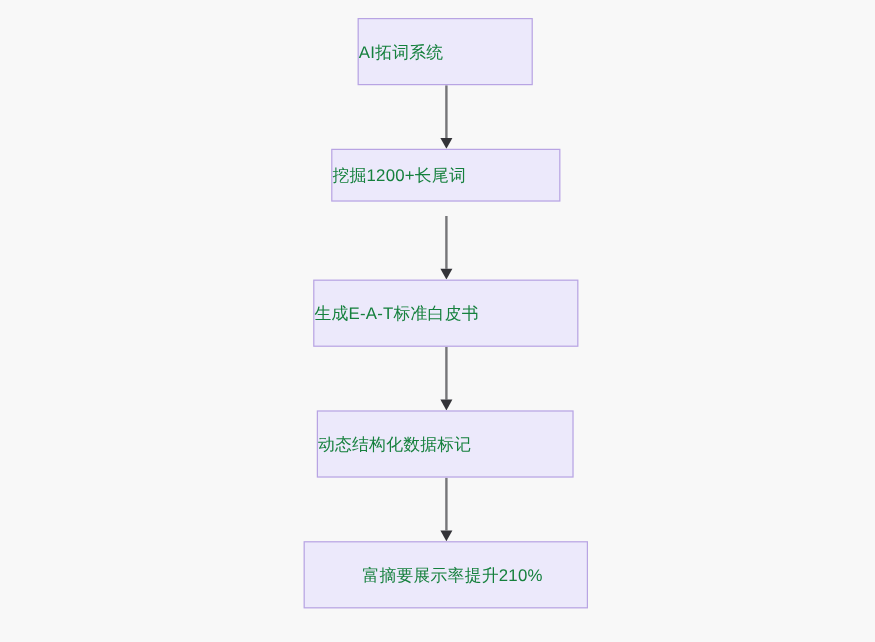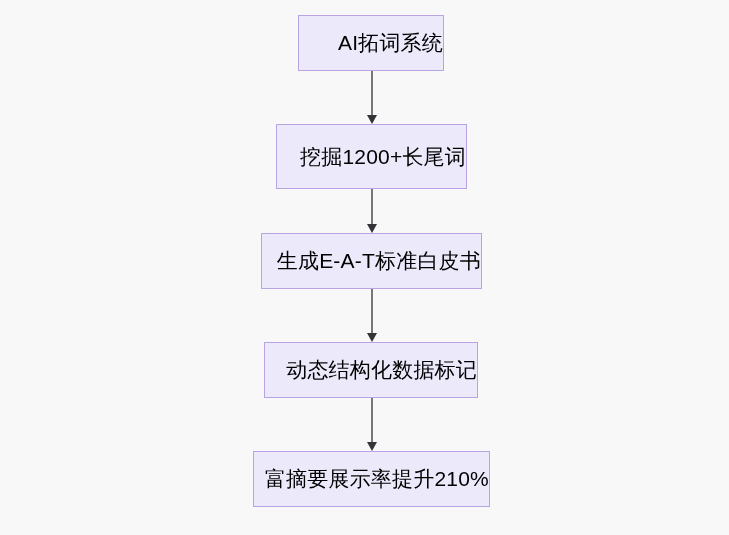--- a/index.html
+++ b/index.html
@@ -20,23 +20,23 @@
     height: 535px;
     background: #f8f8f8;
   }
   .node {
     position: absolute;
     box-sizing: border-box;
     background: #ece9fb;
     border: 1.6px solid #b8a4e3;
     display: flex;
     align-items: center;
-    justify-content: flex-end;
-    color: #000000;
-    font-size: 21px;
+    justify-content: flex-start;
+    color: #15803d;
+    font-size: 14px;
     line-height: 1.2;
     letter-spacing: 0.2px;
     white-space: nowrap;
     user-select: none;
   }
   .node-label {
     display: block;
     text-align: center;
   }
   .edge {
@@ -83,21 +83,21 @@
 
   <div class="edge" style="left:371px; top:398px;">
     <div class="edge-line" style="height:44px;"></div>
     <div class="edge-head" style="top:44px;"></div>
   </div>
 
   <div class="node" style="left:298px; top:15px; width:146px; height:56px;">
     <span class="node-label">AI拓词系统</span>
   </div>
 
-  <div class="node" style="left:276px; top:124px; width:191px; height:65px;">
+  <div class="node" style="left:276px; top:124px; width:191px; height:44px;">
     <span class="node-label">挖掘1200+长尾词</span>
   </div>
 
   <div class="node" style="left:261px; top:233px; width:221px; height:56px;">
     <span class="node-label">生成E-A-T标准白皮书</span>
   </div>
 
   <div class="node" style="left:264px; top:342px; width:214px; height:56px;">
     <span class="node-label">动态结构化数据标记</span>
   </div>

